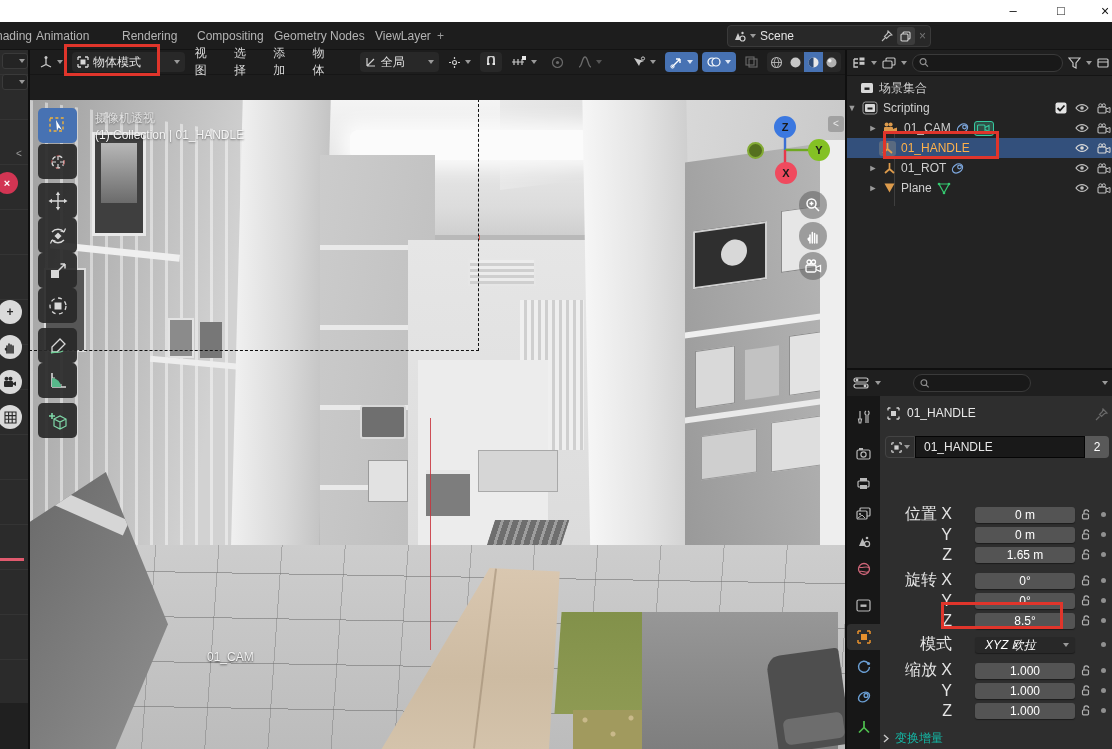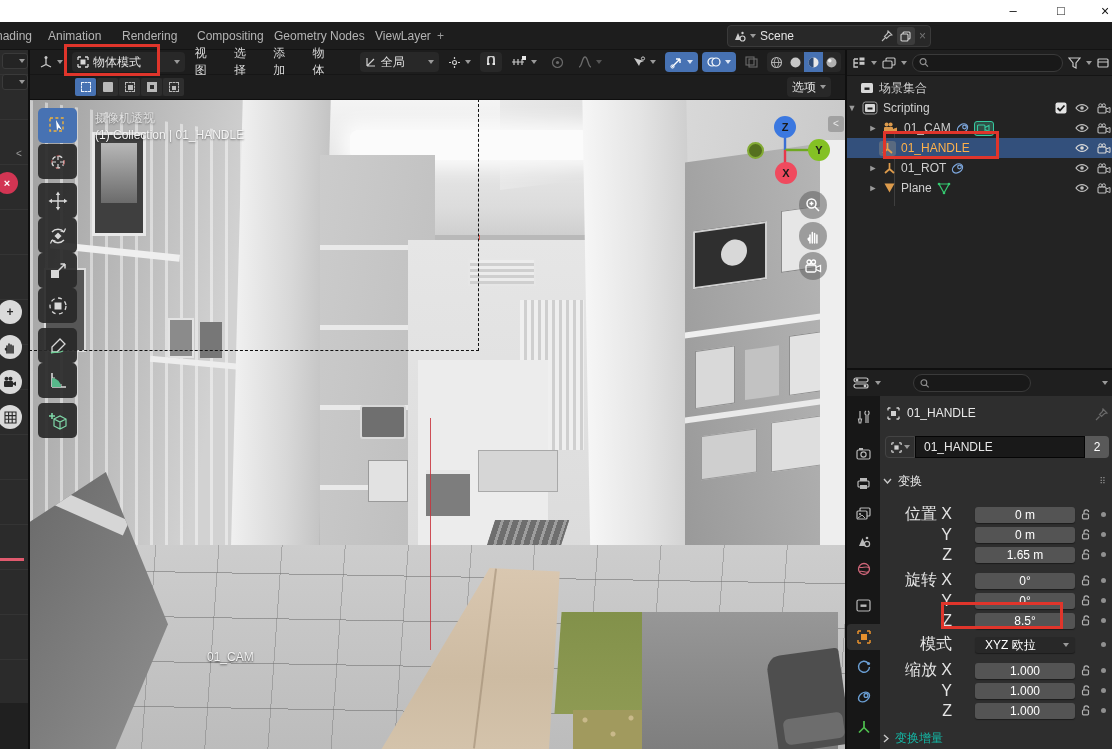--- a/index.html
+++ b/index.html
@@ -151,21 +151,21 @@
   .pinr { position:absolute; left:248px; top:38px; opacity:.55; }
   .namerow { position:absolute; left:38px; top:66px; width:224px; height:22px; display:flex; align-items:center; }
   .nameicon { width:30px; height:22px; background:#303030; border:1px solid #444; border-radius:4px 0 0 4px; display:flex; align-items:center; justify-content:center; gap:2px; }
   .namefield { flex:1; height:22px; background:#191919; border:1px solid #050505; color:#e8e8e8; display:flex; align-items:center; padding-left:8px; }
   .userbadge { width:24px; height:22px; background:#595959; border-radius:0 4px 4px 0; color:#fff; display:flex; align-items:center; justify-content:center; }
   .panelhdr { position:absolute; left:36px; top:100px; width:228px; height:22px; display:flex; align-items:center; gap:6px; color:#e8e8e8; }
   .dragdots { margin-left:auto; margin-right:4px; color:#8a8a8a; font-size:9px; letter-spacing:1px; }
   .trow { position:absolute; height:17px; display:flex; align-items:center; }
   .tlabel { position:absolute; right:162px; color:#e4e4e4; white-space:nowrap; font-size:16px; }
   .tfield { position:absolute; left:128px; width:100px; height:16px; background:#545454; border-radius:3px; color:#fff; text-align:center; line-height:16px; font-size:12px; box-shadow:0 1px 1px rgba(0,0,0,.4); }
-  .tfield.dd { background:#282828; text-align:left; padding-left:10px; }
+  .tfield.dd { background:#282828; text-align:left; padding-left:10px;font-style:italic; }
   .tfield.dd .cv { position:absolute; right:6px; top:6px; }
   .lockp { position:absolute; left:234px; top:3px; }
   .adot { position:absolute; left:254px; top:6px; width:5px; height:5px; border-radius:50%; background:#909090; }
   .deltahdr { position:absolute; left:36px; top:360px; display:flex; align-items:center; gap:6px; color:#14b8a6; }
 
   
   .ann { position:absolute; border:3px solid #e0352b; z-index:50; }
   .ann1 { left:64px; top:44px; width:96px; height:32px; }
   .ann2 { left:883px; top:131px; width:116px; height:28px; }
   .ann3 { left:941px; top:602px; width:122px; height:27px; }
@@ -178,21 +178,21 @@
 <div class="app">
 
   <div class="titlebar">
     <div class="wctrl" style="left:998px">–</div>
     <div class="wctrl" style="left:1046px">□</div>
     <div class="wctrl" style="left:1090px;font-size:14px">×</div>
   </div>
 
   <div class="topbar">
     <div class="wtab" style="left:-4px">hading</div>
-    <div class="wtab" style="left:48px">Animation</div>
+    <div class="wtab" style="left:36px">Animation</div>
     <div class="wtab" style="left:122px">Rendering</div>
     <div class="wtab" style="left:197px">Compositing</div>
     <div class="wtab" style="left:274px">Geometry Nodes</div>
     <div class="wtab" style="left:375px">ViewLayer</div>
     <div class="wtab" style="left:437px;color:#9a9a9a">+</div>
 
     <div class="scn-widget" style="left:727px;width:204px">
       <span>
         <svg width="14" height="12" viewBox="0 0 14 12">
             <path d="M3 10 L6 3 L9 10 Z" fill="#cfcfcf"></path>
@@ -359,49 +359,20 @@
       </div>
       <div>
         <svg width="13" height="13" viewBox="0 0 13 13">
             <circle cx="6.5" cy="6.5" r="5" fill="#b0b0b0"></circle>
             <circle cx="4.8" cy="4.8" r="1.8" fill="#efefef"></circle>
           </svg>
       </div>
     </div>
   </div>
 
-  <div class="vp-tools">
-    <div class="selmode">
-      <div class="sm on">
-          <span class="bx" style="border:1.3px dashed #eaf0fa"></span>
-        </div>
-      <div class="sm">
-          <span class="bx" style="background:#b9b9b9;border-radius:1px"></span>
-        </div>
-      <div class="sm">
-          <span class="bx" style="border:1.3px dashed #b9b9b9">
-            <span style="display:block;width:5px;height:5px;background:#b9b9b9;margin:2px 0 0 2px"></span>
-          </span>
-        </div>
-      <div class="sm">
-          <span class="bx" style="background:#b9b9b9">
-            <span style="display:block;width:4px;height:4px;background:#2e2e2e;margin:3px auto"></span>
-          </span>
-        </div>
-      <div class="sm">
-          <span class="bx" style="border:1.3px dashed #b9b9b9">
-            <span style="display:block;width:4px;height:4px;background:#b9b9b9;margin:2.5px auto"></span>
-          </span>
-        </div>
-    </div>
-    <div class="hbtn opts">
-      <span>选项</span>
-      <span class="cv"></span>
-    </div>
-  </div>
 
   <div class="viewport">
     <div class="scene">
       <div class="ceiling"></div>
       <div class="ceil-beam"></div>
       <div class="ceil-light"></div>
       <div class="shelfL"></div>
       <div class="slats"></div>
       <div class="posterA">
           <i></i>
@@ -901,27 +872,20 @@
         <svg width="11" height="11" viewBox="0 0 13 13">
             <path d="M1 1 H3.5 M9.5 1 H12 M1 1 V3.5 M12 1 V3.5 M1 9.5 V12 M12 9.5 V12 M1 12 H3.5 M9.5 12 H12" stroke="#d0d0d0" stroke-width="1.4" fill="none"></path>
             <rect x="4" y="4" width="5" height="5" fill="#d0d0d0"></rect>
           </svg>
         <span class="cv"></span>
       </div>
       <div class="namefield">01_HANDLE</div>
       <div class="userbadge">2</div>
     </div>
 
-    <div class="panelhdr">
-      <svg width="9" height="6" viewBox="0 0 9 6">
-          <path d="M1 1 L4.5 5 L8 1" stroke="#c8c8c8" stroke-width="1.4" fill="none"></path>
-        </svg>
-      <span>变换</span>
-      <span class="dragdots">⠿</span>
-    </div>
 
     <div class="trow" style="left:0;top:136px;width:267px">
       <span class="tlabel">位置 X</span>
       <div class="tfield">0 m</div>
       <span class="lockp">
           <svg width="10" height="11" viewBox="0 0 10 11">
             <path d="M3 5 V3.2 A2.2 2.2 0 0 1 7.6 3.0" fill="none" stroke="#b0b0b0" stroke-width="1.2"></path>
             <rect x="1.5" y="5" width="6" height="4.8" rx="1" fill="none" stroke="#b0b0b0" stroke-width="1.2"></rect>
           </svg>
         </span>

